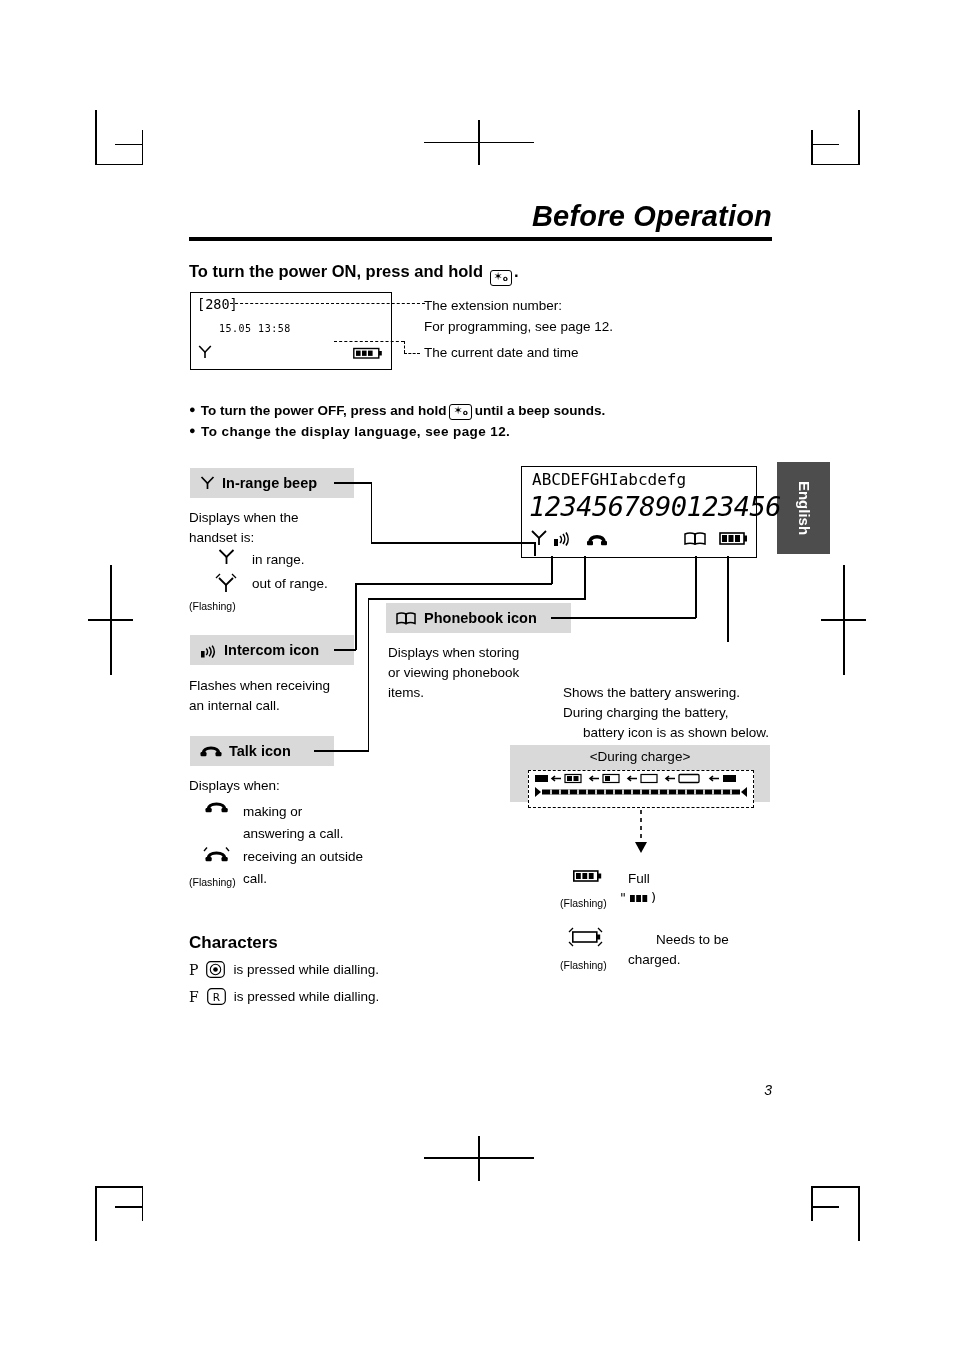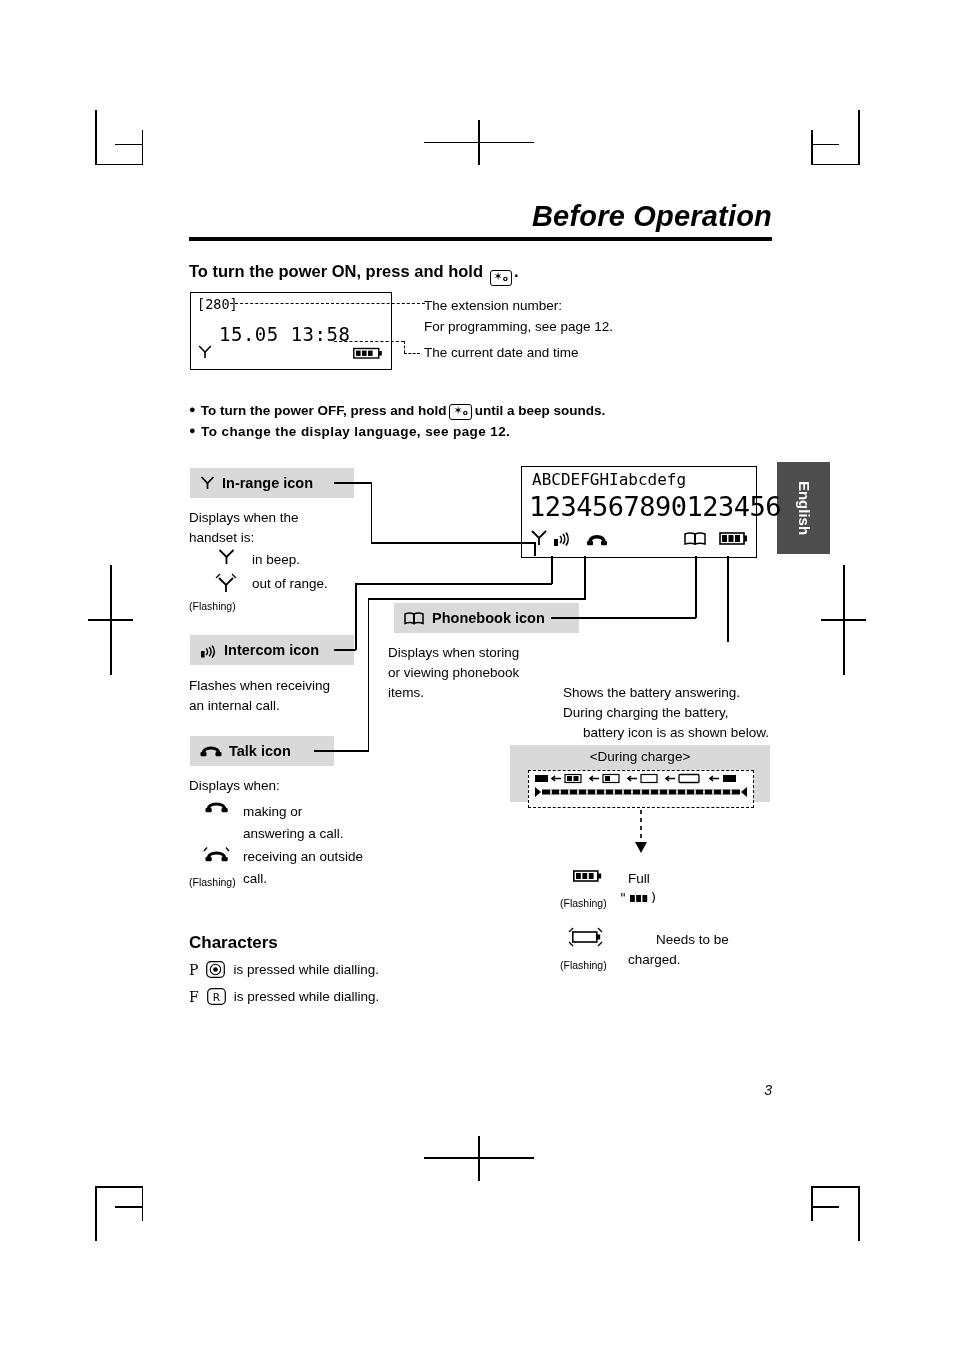--- a/index.html
+++ b/index.html
@@ -41,21 +41,21 @@
   }
   .keybox .st{font-size:11px;}
   .keybox .zero{font-size:7.5px;vertical-align:-1px;}
 
   
   .lcd1{
     position:absolute;left:190px;top:292px;width:200px;height:76px;
     border:1.5px solid #000;background:#fff;
   }
   .lcd1 .l1{position:absolute;left:6px;top:3px;font-family:"DejaVu Sans Mono",monospace;font-size:13.5px;}
-  .lcd1 .l2{position:absolute;left:28px;top:30px;font-family:"DejaVu Sans Mono",monospace;font-size:19px;letter-spacing:.5px;}
+  .lcd1 .l2{position:absolute;left:28px;top:30px;font-family:"DejaVu Sans Mono",monospace;font-size:10px;letter-spacing:.5px;}
   .lcd1 .ant{position:absolute;left:6px;top:51px;}
   .lcd1 .bat{position:absolute;right:8px;top:53px;}
 
   .dash-h{position:absolute;border-top:1px dashed #000;height:0;}
   .dash-v{position:absolute;border-left:1px dashed #000;width:0;}
 
   .callout{position:absolute;font-size:13.5px;}
 
   
   .bul{position:absolute;font-size:13.5px;font-weight:bold;}
@@ -70,21 +70,21 @@
     transform:translate(-50%,-50%) rotate(90deg);
     color:#fff;font-size:15px;font-weight:bold;white-space:nowrap;
   }
 
   
   .lcd2{
     position:absolute;left:521px;top:466px;width:234px;height:90px;
     border:1.5px solid #000;background:#fff;
   }
   .lcd2 .row1{position:absolute;left:10px;top:3px;font-family:"DejaVu Sans Mono",monospace;font-size:16px;letter-spacing:0px;}
-  .lcd2 .row2{position:absolute;left:7px;top:24px;font-family:"DejaVu Sans Mono",monospace;font-size:27px;letter-spacing:-0.5px;}
+  .lcd2 .row2{position:absolute;left:7px;top:24px;font-family:"DejaVu Sans Mono",monospace;font-size:27px;letter-spacing:-0.5px;font-style:italic;}
   .lcd2 .icons{position:absolute;left:8px;top:62px;width:218px;height:22px;}
 
   
   .lbl{
     position:absolute;background:#d9d9d9;display:flex;align-items:center;
     padding:0 10px;height:30px;font-size:14.5px;font-weight:bold;gap:7px;
   }
   .body-txt{position:absolute;font-size:13.5px;line-height:20px;}
   .small{font-size:10.5px;}
 
@@ -237,32 +237,32 @@
     </div>
   </div>
 
   <div class="lbl" style="left:190px;top:468px;width:144px;">
     <span>
       <svg width="15" height="16" viewBox="0 0 15 16">
           <path d="M1.5 2 L7.5 8.3 L13.5 2" stroke="#000" stroke-width="1.7" fill="none"></path>
           <line x1="7.5" y1="8" x2="7.5" y2="14" stroke="#000" stroke-width="1.7"></line>
         </svg>
     </span>
-    <span>In-range icon</span>
+    <span>In-range beep</span>
   </div>
   <div class="body-txt" style="left:189px;top:508px;">Displays when the</div>
   <div class="body-txt" style="left:189px;top:528px;">handset is:</div>
 
   <div style="position:absolute;left:218px;top:548px;">
     <svg width="17" height="18" viewBox="0 0 17 18">
         <path d="M1.5 2 L8.5 9 L15.5 2" stroke="#000" stroke-width="1.8" fill="none"></path>
         <line x1="8.5" y1="8.6" x2="8.5" y2="16" stroke="#000" stroke-width="1.8"></line>
       </svg>
   </div>
-  <div class="body-txt" style="left:252px;top:550px;">in beep.</div>
+  <div class="body-txt" style="left:252px;top:550px;">in range.</div>
 
   <div style="position:absolute;left:214px;top:572px;">
     <svg width="26" height="22" viewBox="0 0 26 22">
       <path d="M5 6 L12 13 L19 6" stroke="#000" stroke-width="1.8" fill="none"></path>
       <line x1="12" y1="12.6" x2="12" y2="20" stroke="#000" stroke-width="1.8"></line>
       <line x1="2" y1="6" x2="6" y2="2" stroke="#000" stroke-width="1.3"></line>
       <line x1="18" y1="2" x2="22" y2="6" stroke="#000" stroke-width="1.3"></line>
     </svg>
   </div>
   <div class="body-txt" style="left:252px;top:574px;">out of range.</div>
@@ -310,21 +310,21 @@
       <rect x="2.5" y="12" width="6.2" height="4.3" rx="1.2" fill="#000"></rect>
       <rect x="18.5" y="12" width="6.2" height="4.3" rx="1.2" fill="#000"></rect>
       <line x1="1" y1="6" x2="4" y2="2.5" stroke="#000" stroke-width="1.3"></line>
       <line x1="23" y1="2.5" x2="26" y2="6" stroke="#000" stroke-width="1.3"></line>
     </svg>
   </div>
   <div class="body-txt" style="left:243px;top:847px;">receiving an outside</div>
   <div class="body-txt small" style="left:189px;top:872px;">(Flashing)</div>
   <div class="body-txt" style="left:243px;top:869px;">call.</div>
 
-  <div class="lbl" style="left:386px;top:603px;width:165px;margin-left:8px;">
+  <div class="lbl" style="left:386px;top:603px;width:165px;">
     <span>
       <svg width="21" height="15" viewBox="0 0 21 15">
         <path d="M1 3 Q5.5 1 10 3 L10 12.5 Q5.5 10.7 1 12.5 Z" fill="none" stroke="#000" stroke-width="1.5"></path>
         <path d="M10 3 Q14.5 1 19 3 L19 12.5 Q14.5 10.7 10 12.5 Z" fill="none" stroke="#000" stroke-width="1.5"></path>
         <line x1="10" y1="3" x2="10" y2="12.5" stroke="#000" stroke-width="1.5"></line>
       </svg>
     </span>
     <span>Phonebook icon</span>
   </div>
   <div class="body-txt" style="left:388px;top:643px;">Displays when storing</div>

